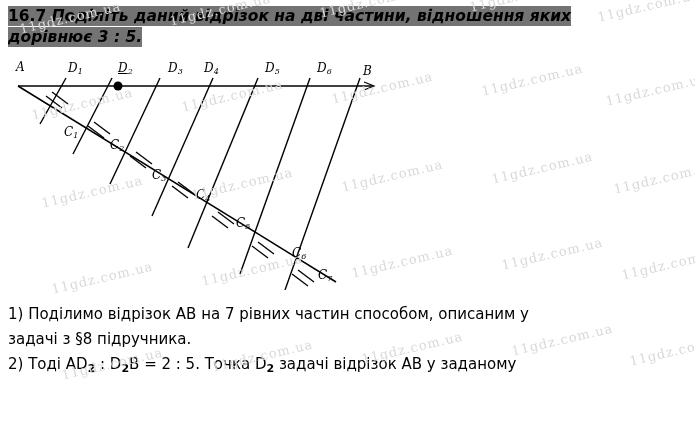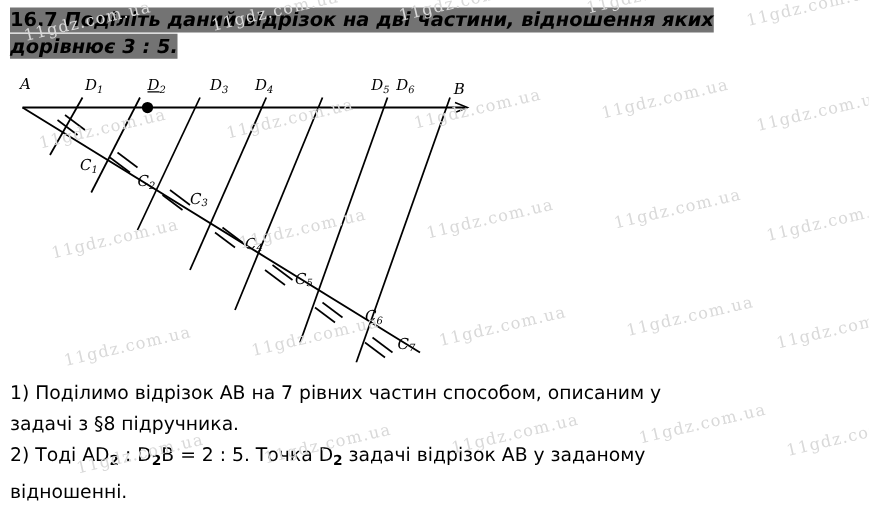--- a/index.html
+++ b/index.html
@@ -182,32 +182,31 @@
       <circle cx="118" cy="28" r="4.5" fill="#000" stroke="none"></circle>
     </svg>
 
     <span class="flabel" style="left:16px; top:2px;">A</span>
     <span class="flabel" style="left:363px; top:6px;">B</span>
 
     <span class="flabel" style="left:68px; top:3px;"><span>D</span><span class="sub">1</span></span>
     <span class="flabel" style="left:118px; top:3px;text-decoration:underline;"><span>D</span><span class="sub">2</span></span>
     <span class="flabel" style="left:168px; top:3px;"><span>D</span><span class="sub">3</span></span>
     <span class="flabel" style="left:204px; top:3px;"><span>D</span><span class="sub">4</span></span>
-    <span class="flabel" style="left:265px; top:3px;margin-left:32px;"><span>D</span><span class="sub">5</span></span>
+    <span class="flabel" style="left:265px; top:3px;"><span>D</span><span class="sub">5</span></span>
     <span class="flabel" style="left:317px; top:3px;"><span>D</span><span class="sub">6</span></span>
 
     <span class="flabel" style="left:64px; top:51px;margin-top:16px;"><span>C</span><span class="sub">1</span></span>
     <span class="flabel" style="left:110px; top:80px;"><span>C</span><span class="sub">2</span></span>
-    <span class="flabel" style="left:152px; top:94px;"><span>C</span><span class="sub">3</span></span>
+    <span class="flabel" style="left:152px; top:110px;"><span>C</span><span class="sub">3</span></span>
     <span class="flabel" style="left:196px; top:130px;"><span>C</span><span class="sub">4</span></span>
     <span class="flabel" style="left:236px; top:158px;"><span>C</span><span class="sub">5</span></span>
     <span class="flabel" style="left:292px; top:188px;"><span>C</span><span class="sub">6</span></span>
     <span class="flabel" style="left:318px; top:210px;"><span>C</span><span class="sub">7</span></span>
   </div>
 
   <div class="body-text">
     <p class="p">1) Поділимо відрізок АВ на 7 рівних частин способом, описаним у</p>
     <p class="p">задачі з §8 підручника.</p>
     <p class="p"><span>2) Тоді AD</span><span class="bsub">2</span><span> : D</span><span class="bsub">2</span><span>В = 2 : 5. Точка D</span><span class="bsub">2</span><span> задачі відрізок АВ у заданому</span></p>
-    <p class="p">відношенні.</p>
   </div>
 
 </div>
 
 </body></html>

